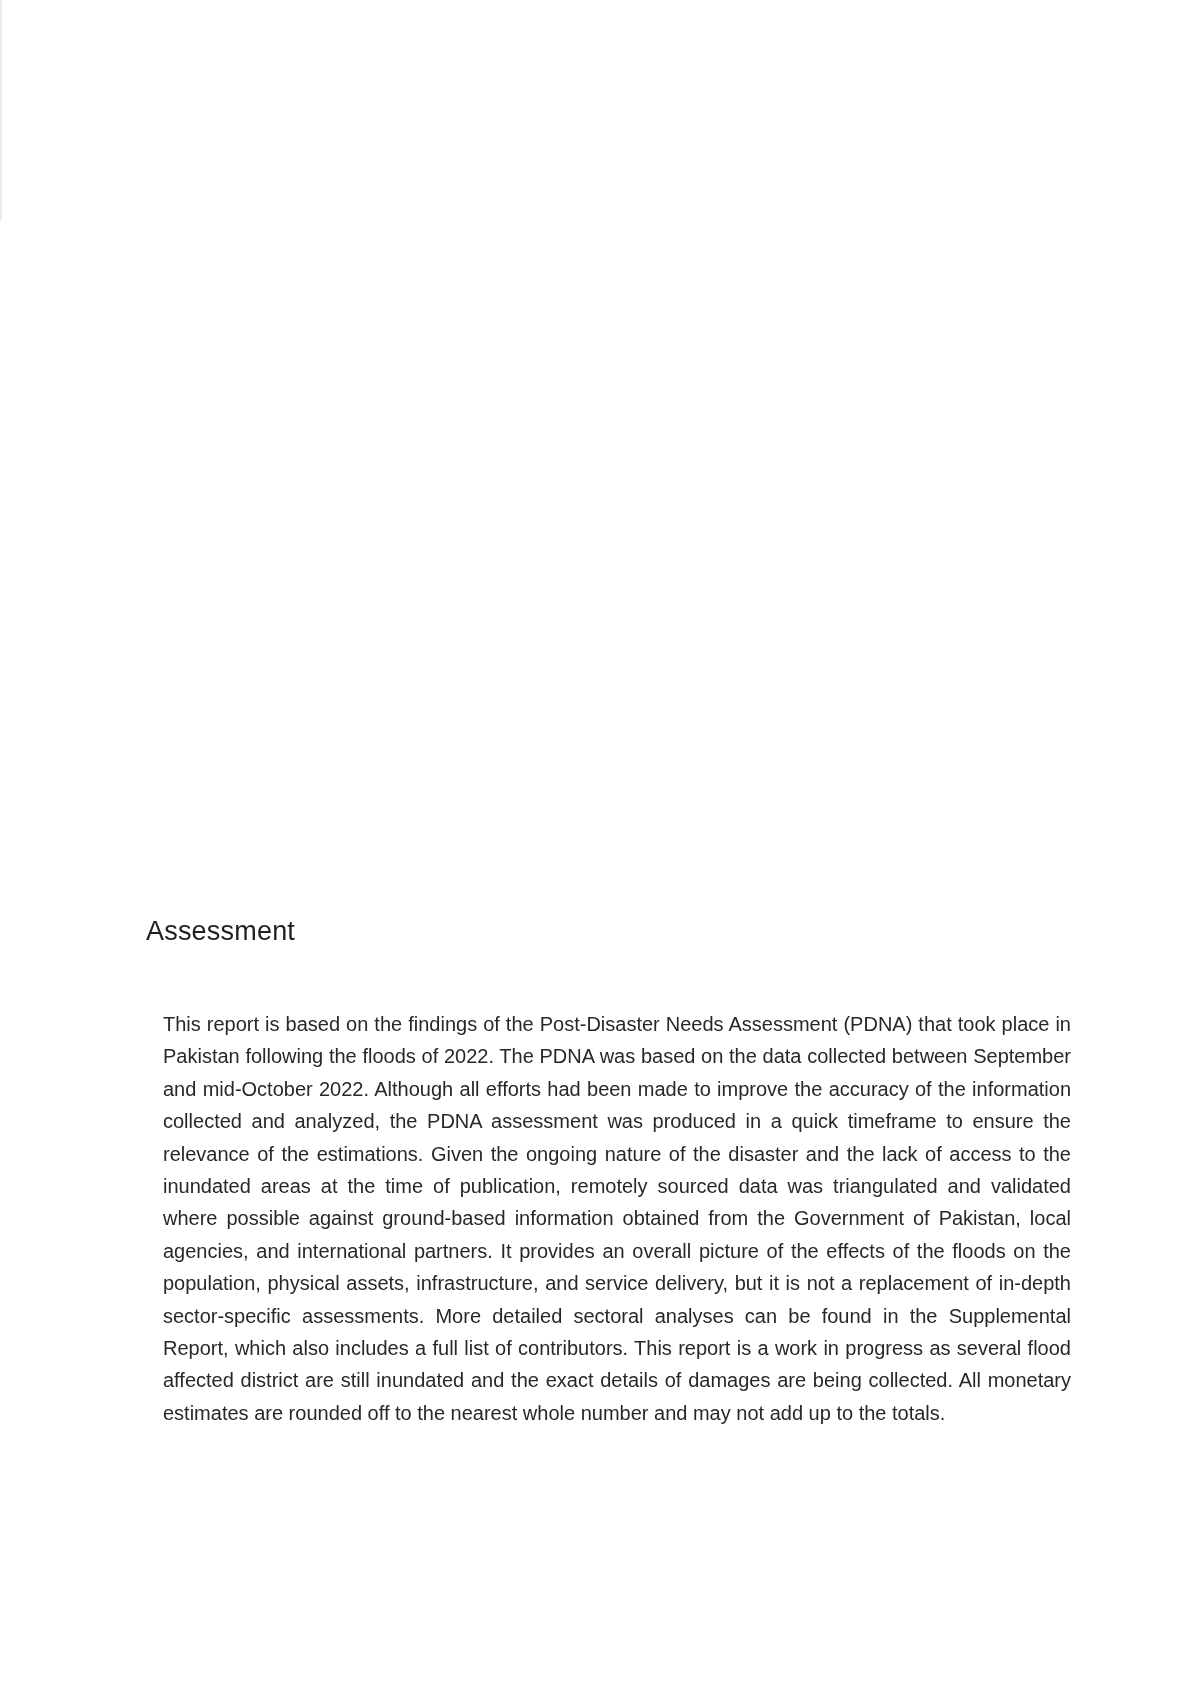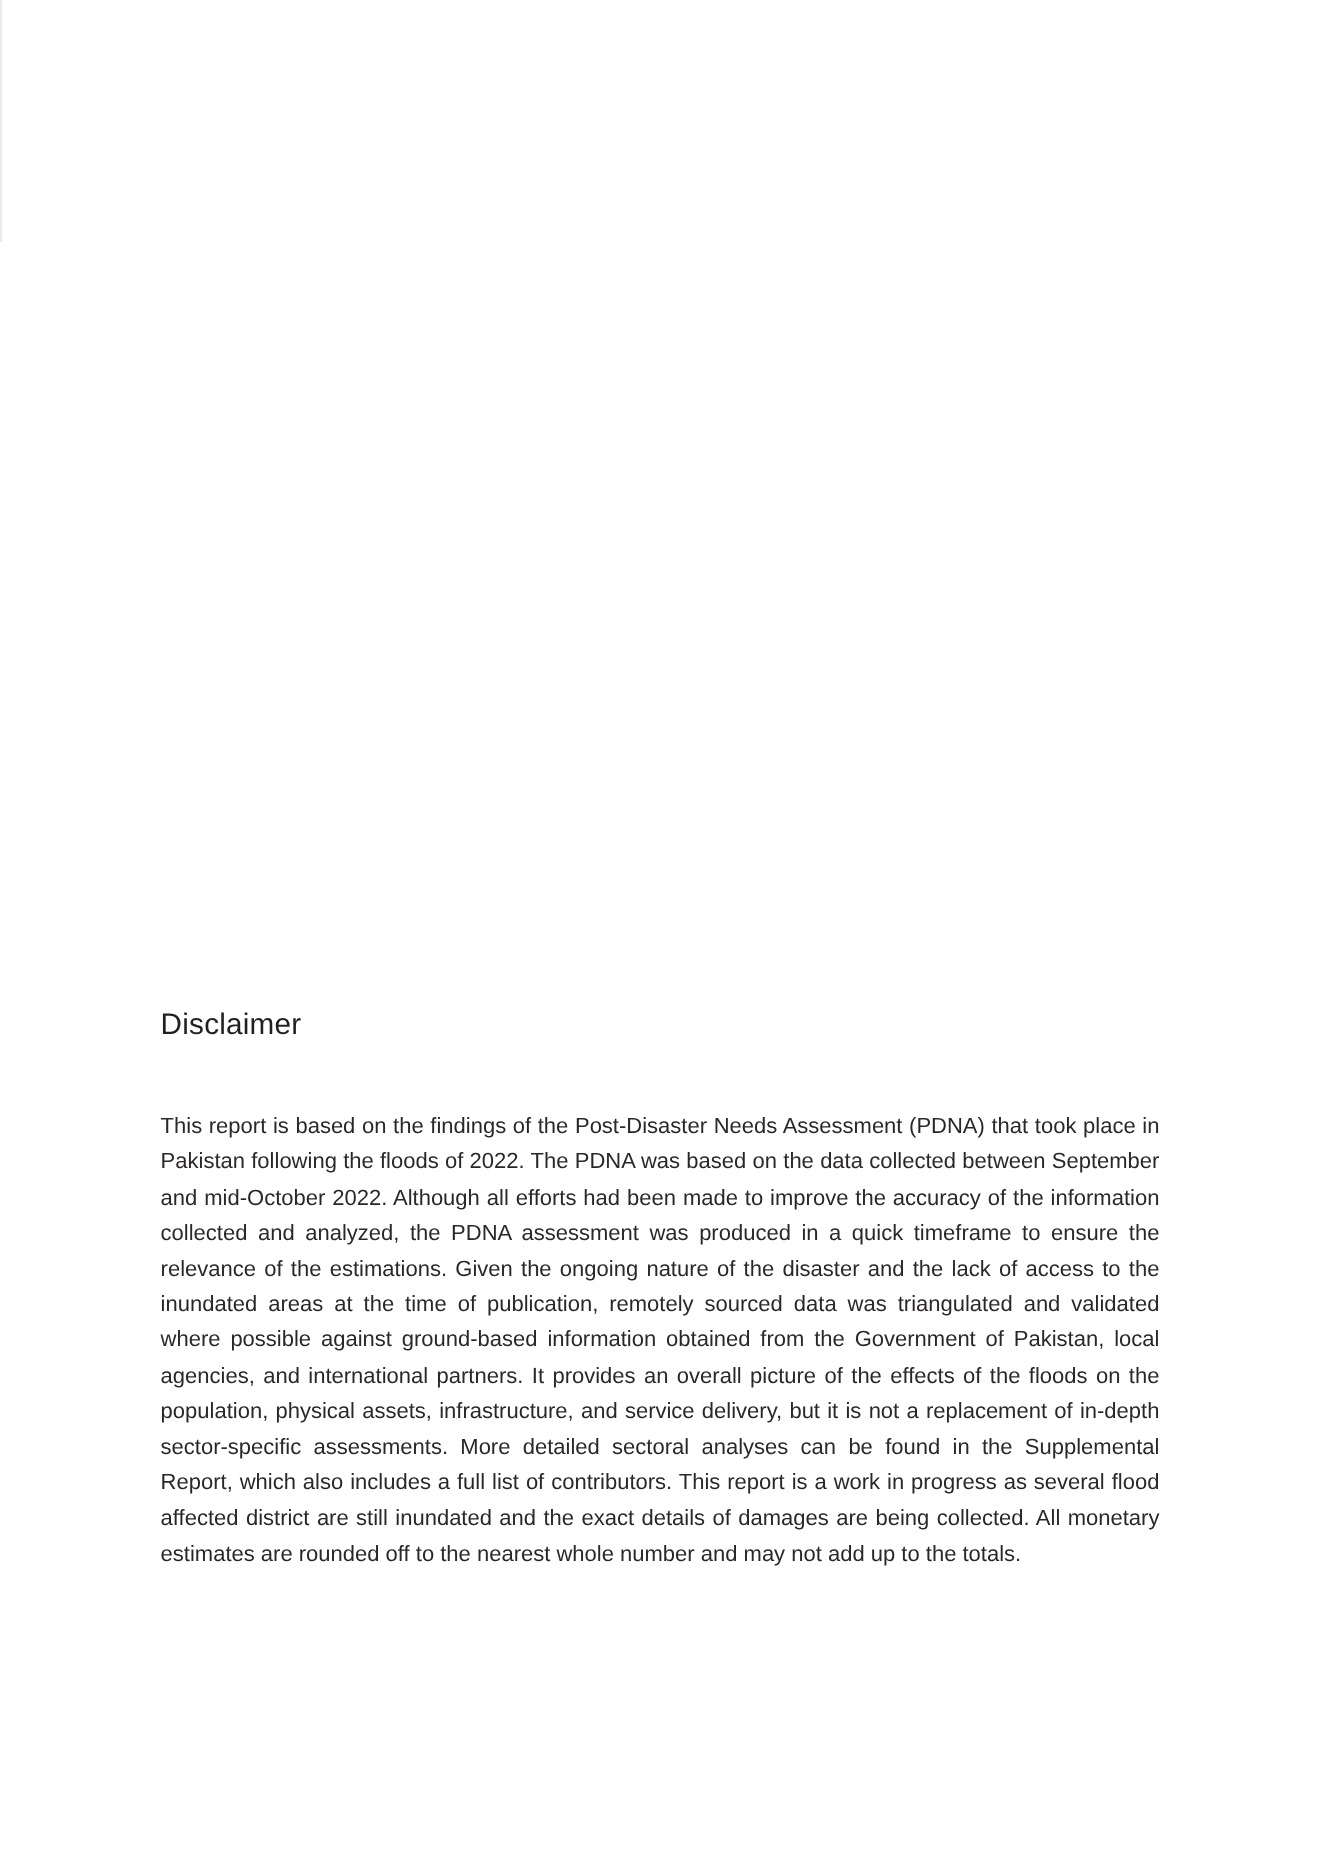--- a/index.html
+++ b/index.html
@@ -34,30 +34,30 @@
       font-size: 27px;
       font-weight: normal;
       line-height: 32px;
       letter-spacing: 0.2px;
       color: #231f20;
     }
     .disclaimer .body-text {
       margin: 0;
       position: absolute;
       top: 93px;
-      left: 0;
+      left: 17px;
       width: 908px;
       font-size: 20px;
       line-height: 32.4px;
       text-align: justify;
       color: #2b2728;
       hyphens: manual;
     }
   </style>
 </head>
 <body>
 
 <div class="edge-mark"></div>
 
 <section class="disclaimer">
-  <h1>Disclaimer</h1>
+  <h1>Assessment</h1>
   <p class="body-text">This report is based on the findings of the Post-Disaster Needs Assessment (PDNA) that took place in Pakistan following the floods of 2022. The PDNA was based on the data collected between September and mid-October 2022. Although all efforts had been made to improve the accuracy of the information collected and analyzed, the PDNA assessment was produced in a quick timeframe to ensure the relevance of the estima­tions. Given the ongoing nature of the disaster and the lack of access to the inundated areas at the time of publication, remotely sourced data was triangulated and validated where possible against ground-based information obtained from the Government of Pakistan, local agencies, and international partners. It provides an overall picture of the effects of the floods on the population, physical assets, infrastructure, and service deliv­ery, but it is not a replacement of in-depth sector-specific assessments. More detailed sectoral analyses can be found in the Supplemental Report, which also includes a full list of contributors. This report is a work in progress as several flood affected district are still inundated and the exact details of damages are being collected. All monetary esti­mates are rounded off to the nearest whole number and may not add up to the totals.</p>
 </section>
 
 </body></html>

